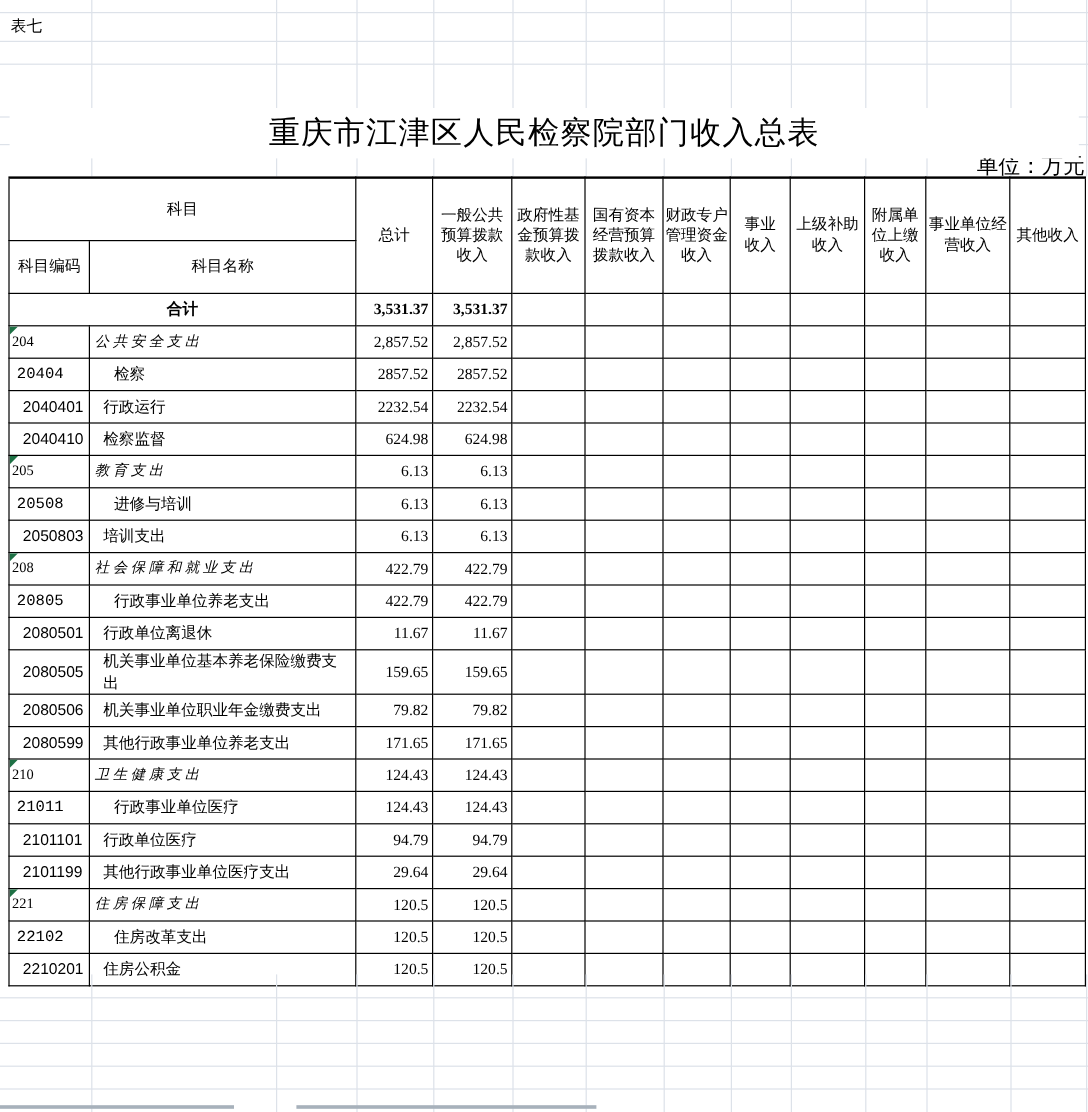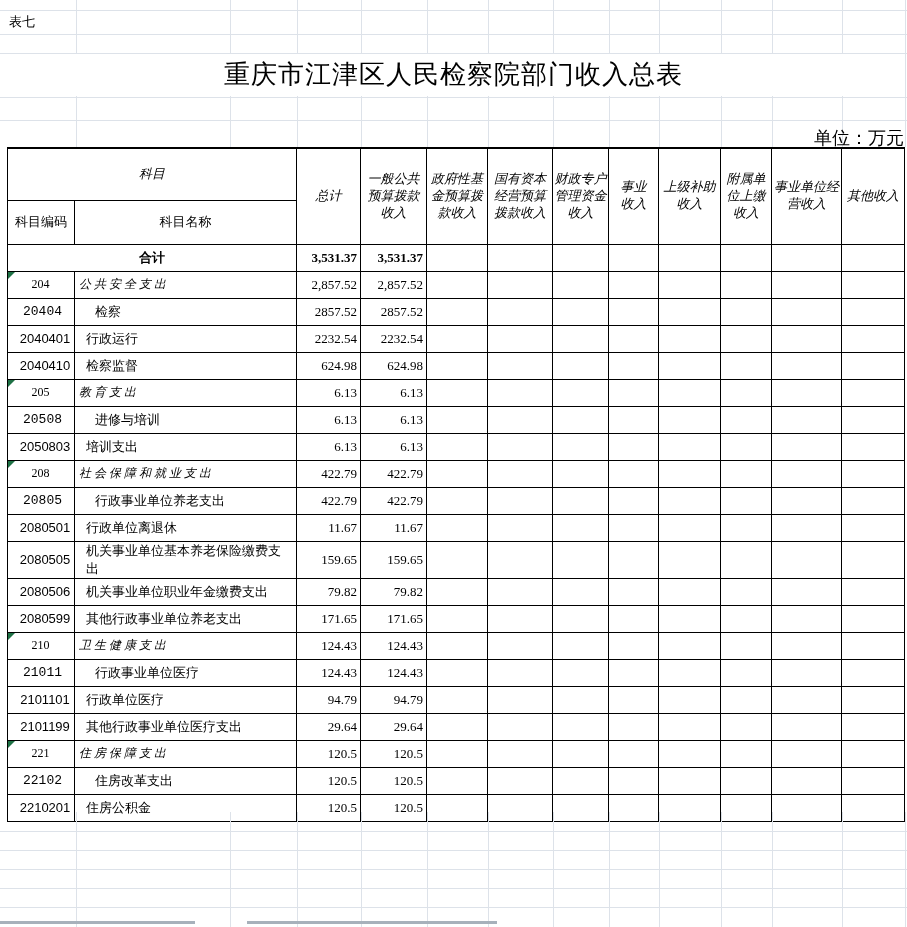--- a/index.html
+++ b/index.html
@@ -25,22 +25,22 @@
     border:1px solid #000;border-top:2px solid #000;
   }
   table.income th,table.income td{
     border:1px solid #000;padding:0 3px;overflow:hidden;vertical-align:middle;
     font-size:13px;position:relative;
   }
   table.income thead th{
     text-align:center;font-weight:normal;white-space:pre-line;
     word-break:break-all;line-height:1.3;padding:0 1px;
   }
-  tr.hdr1{height:52px;font-style:italic;} tr.hdr2{height:44px;} tbody tr{height:27px;}
-  td.code{text-align:center;}
+  tr.hdr1{height:52px;} tr.hdr2{height:44px;} tbody tr{height:27px;}
+  td.code{text-align:left;}
   td.code.lvl1{font-family:"Liberation Serif",serif;font-size:12px;padding-left:2px;}
   td.code.lvl2{padding-left:6px;font-family:Liberation Mono, monospace;}
   td.code.lvl3{padding-left:11px;}
   td.name.lvl1{font-family:Liberation Sans, sans-serif;font-style:italic;font-size:12px;letter-spacing:3px;padding-left:4px;}
   td.name.lvl2{padding-left:20px;}
   td.name.lvl3{padding-left:11px;}
   td.val{font-family:"Liberation Serif",serif;text-align:right;padding-right:3px;}
   tr.total-row td{font-weight:bold;font-family:"Liberation Serif",serif;}
   tr.total-row td.total-label{text-align:center;font-size:13px;}
   .flag-triangle{
@@ -65,21 +65,21 @@
     <div class="vline" style="left: 772px; top: 0px; height: 147px;"></div>
     <div class="vline" style="left: 842px; top: 0px; height: 147px;"></div>
     <div class="vline" style="left: 905px; top: 0px; height: 147px;"></div>
     <div class="hline" style="left: 0px; top: 10px; width: 907px;"></div>
     <div class="hline" style="left: 0px; top: 34px; width: 907px;"></div>
     <div class="hline" style="left: 0px; top: 53px; width: 907px;"></div>
     <div class="hline" style="left: 0px; top: 97px; width: 907px;"></div>
     <div class="hline" style="left: 0px; top: 120px; width: 907px;"></div>
   </div>
 <span class="sheet-label">表七</span>
-<div class="page-title" style="z-index: 2;">重庆市江津区人民检察院部门收入总表</div>
+<div class="page-title" style="z-index: 2; margin-top: 36px;">重庆市江津区人民检察院部门收入总表</div>
 <span class="unit-note">单位：万元</span>
 
 <table class="income">
   <colgroup>
     <col style="width:67px">
       <col style="width:222px">
       <col style="width:64px">
       <col style="width:66px">
     <col style="width:61px">
       <col style="width:65px">

